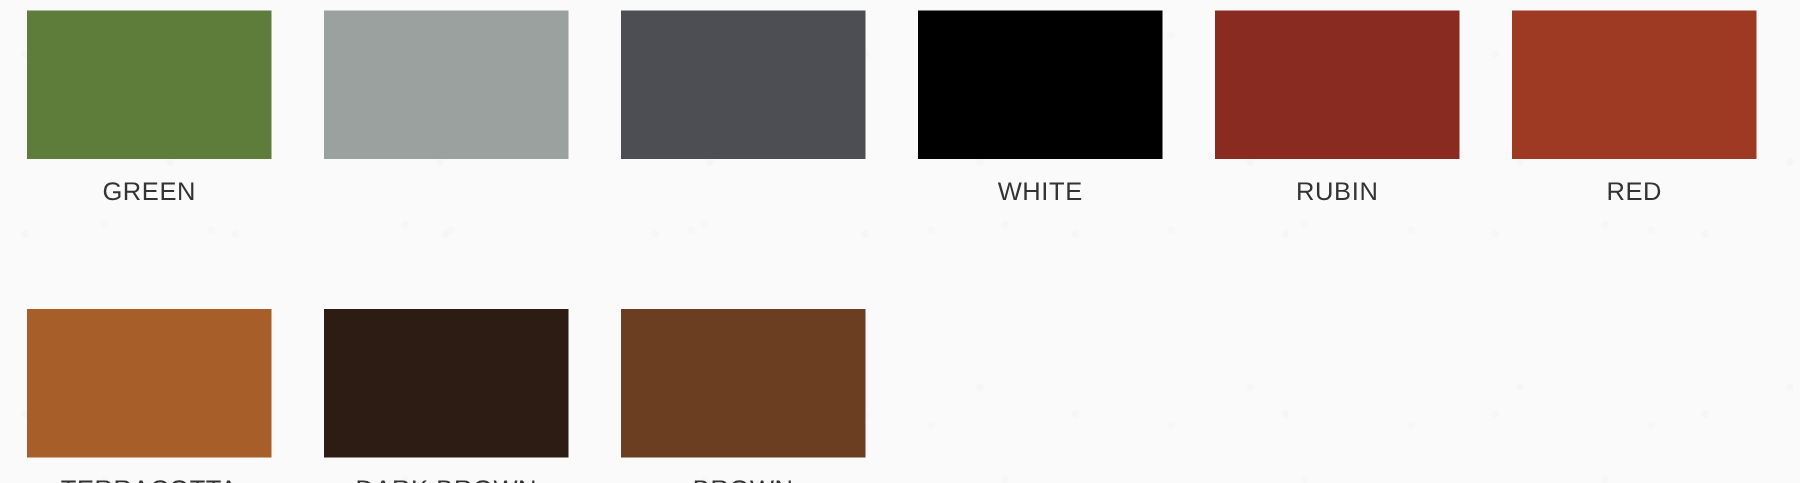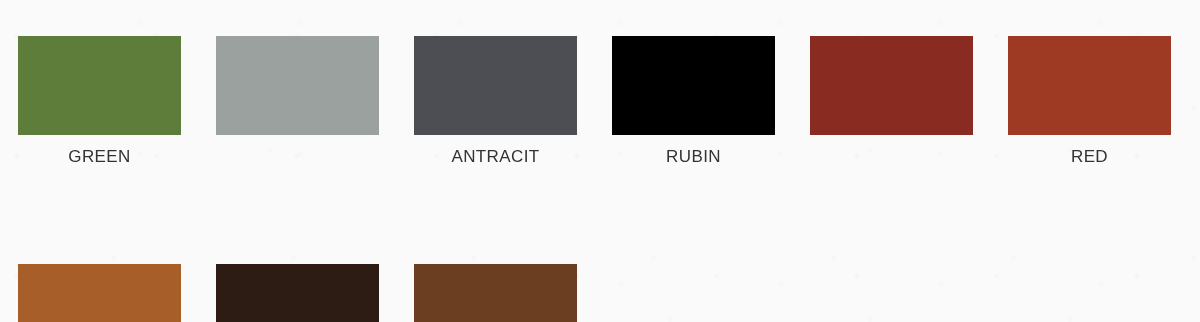--- a/index.html
+++ b/index.html
@@ -36,21 +36,20 @@
     top: 7px;
     width: 1164px;
     display: grid;
     grid-template-columns: repeat(6, 163px);
     column-gap: 35px;
     row-gap: 68px;
   }
 
   .swatch-cell {
     width: 163px;
-    margin-top: 29px;
   }
 
   .swatch-chip {
     width: 163px;
     height: 99px;
     display: block;
   }
 
   .swatch-label {
     display: block;
@@ -72,28 +71,28 @@
   <div class="swatch-grid">
       <div class="swatch-cell">
         <span class="swatch-chip" style="background-color: rgb(95, 125, 58);"></span>
         <span class="swatch-label">GREEN</span>
       </div>
       <div class="swatch-cell">
         <span class="swatch-chip" style="background-color: rgb(155, 161, 158);"></span>
       </div>
       <div class="swatch-cell">
         <span class="swatch-chip" style="background-color: rgb(76, 78, 83);"></span>
-        <span class="swatch-label">ANTRACIT</span>
       </div>
       <div class="swatch-cell">
         <span class="swatch-chip" style="background-color: rgb(0, 0, 0);"></span>
-        <span class="swatch-label">RUBIN</span>
+        <span class="swatch-label">WHITE</span>
       </div>
       <div class="swatch-cell">
         <span class="swatch-chip" style="background-color: rgb(138, 43, 34);"></span>
+        <span class="swatch-label">RUBIN</span>
       </div>
       <div class="swatch-cell">
         <span class="swatch-chip" style="background-color: rgb(158, 58, 36);"></span>
         <span class="swatch-label">RED</span>
       </div>
       <div class="swatch-cell">
         <span class="swatch-chip" style="background-color: rgb(168, 94, 40);"></span>
         <span class="swatch-label">TERRACOTTA</span>
       </div>
       <div class="swatch-cell">

